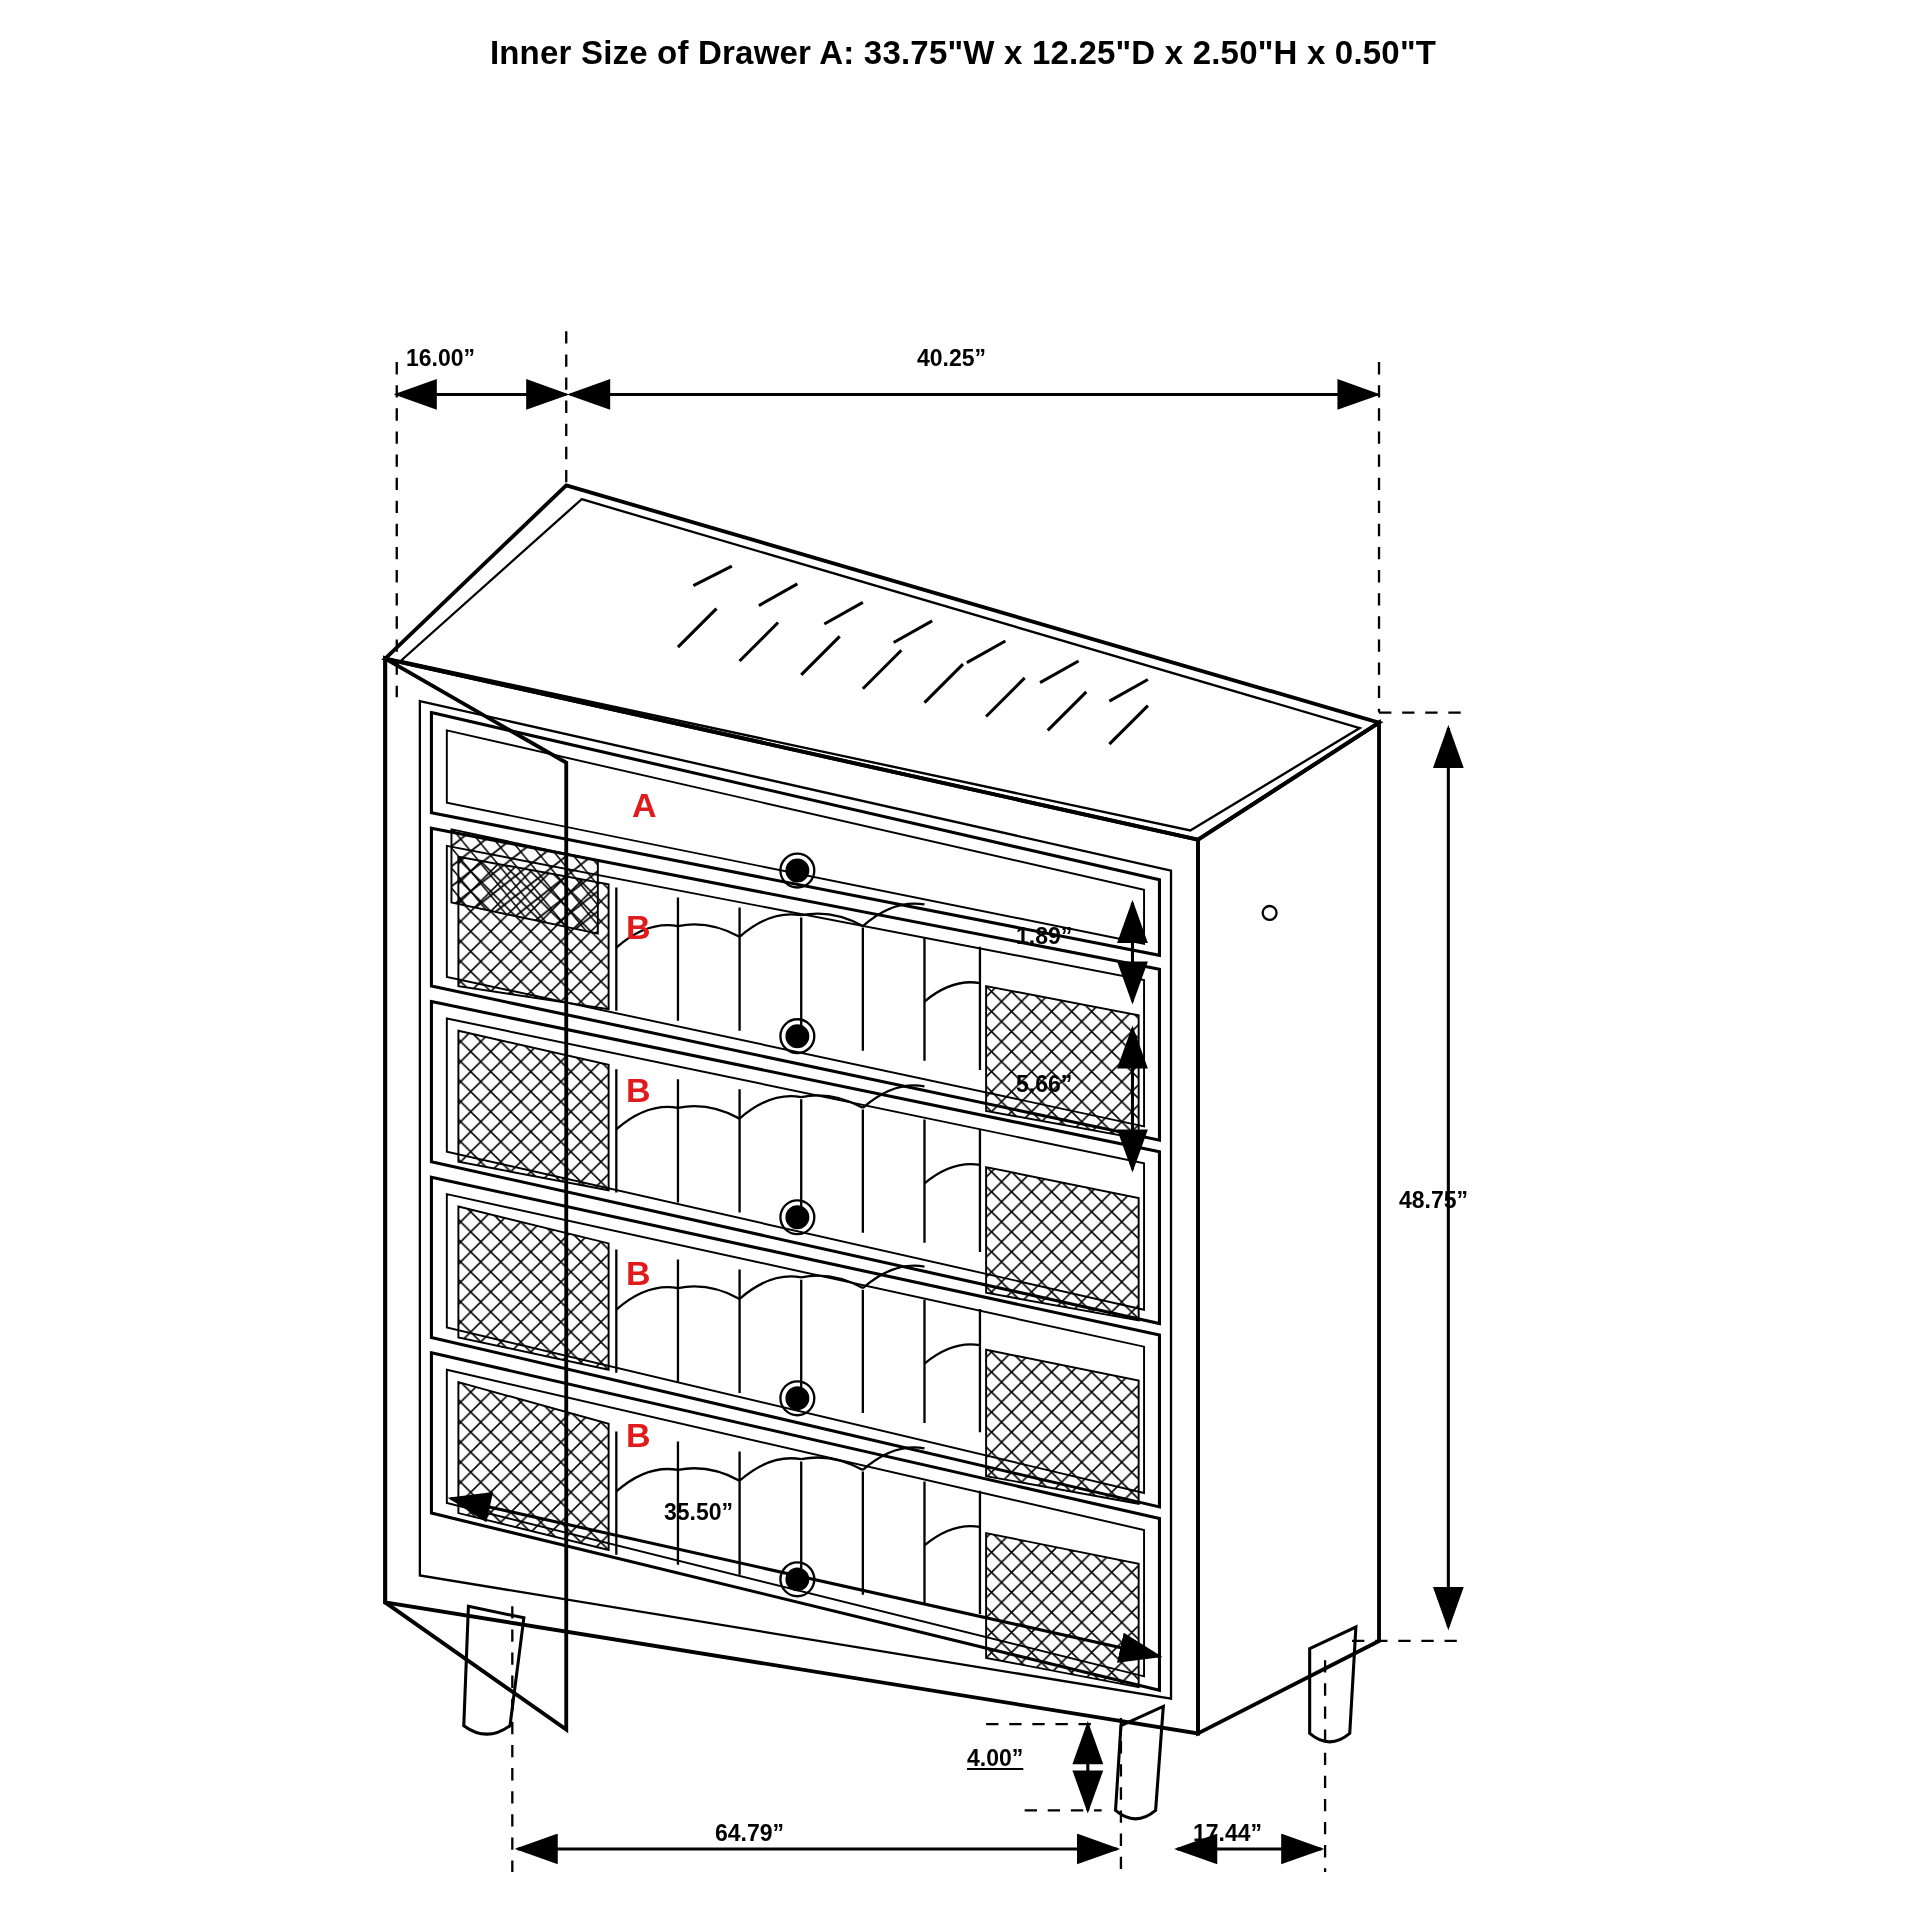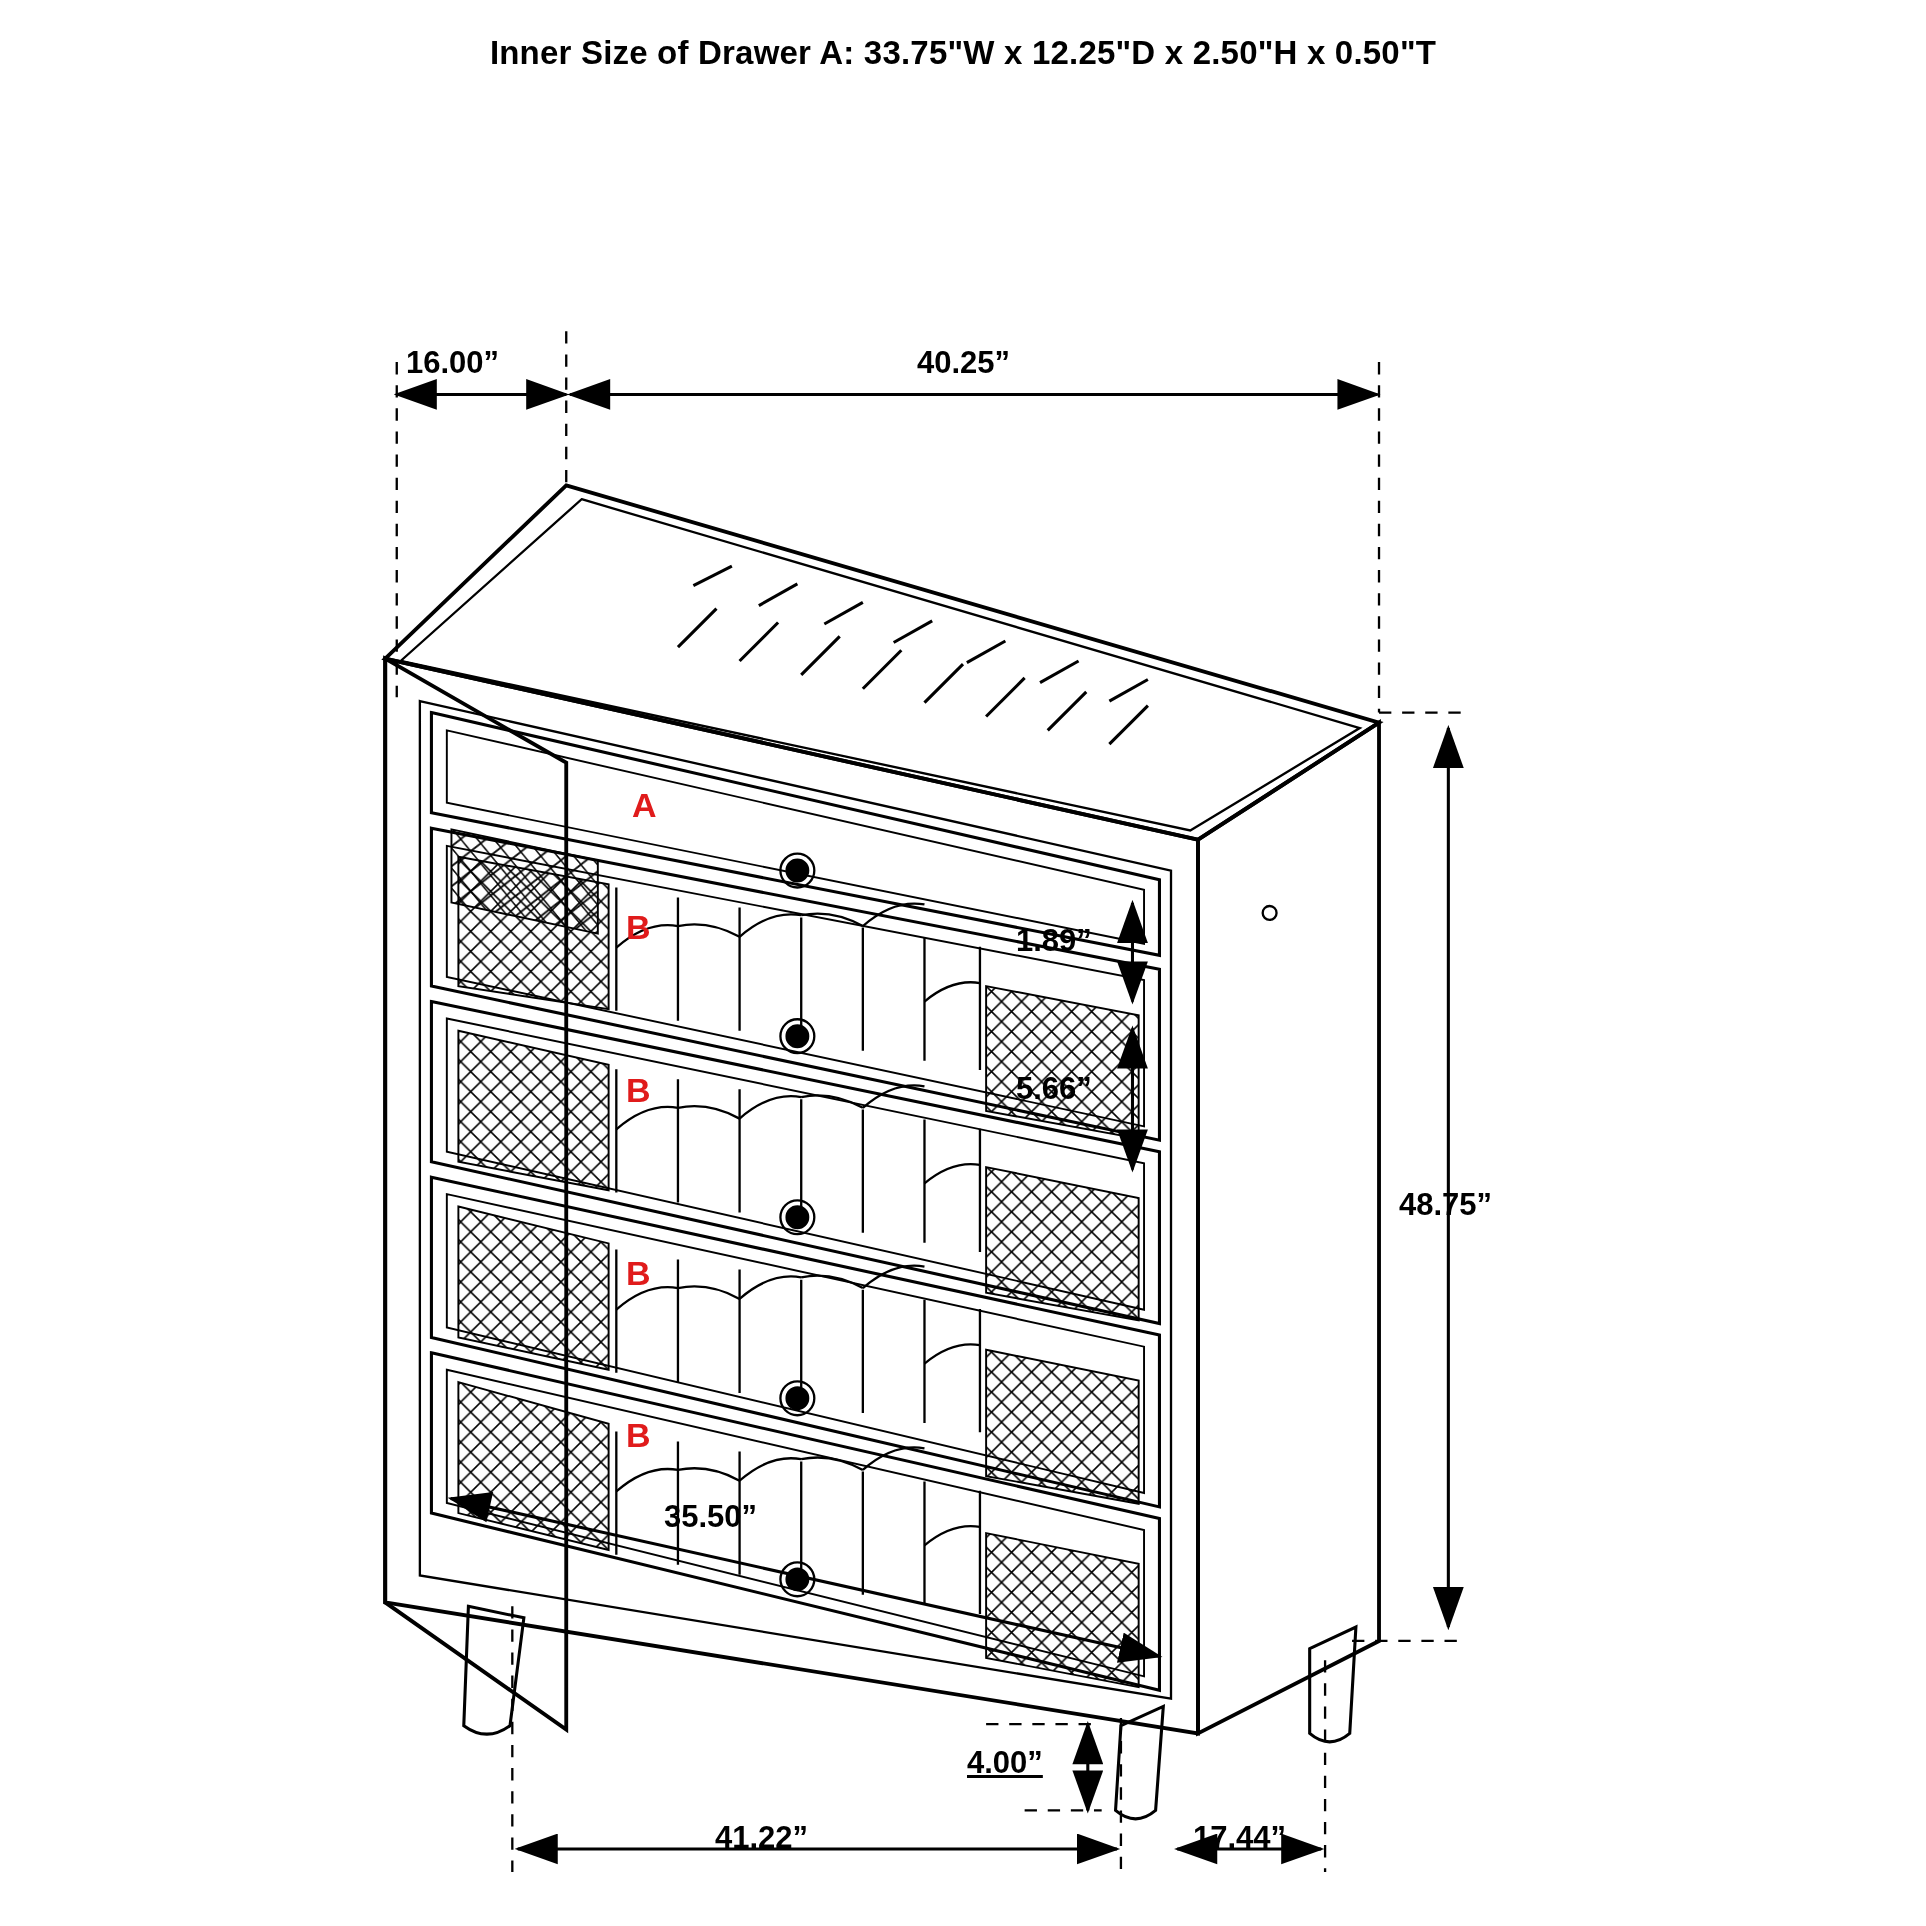--- a/index.html
+++ b/index.html
@@ -2,21 +2,21 @@
 <html style="font-size:12.3px"><head>
 <meta charset="utf-8">
 <style>
   html,body{margin:0;padding:0;background:#ffffff;}
   body{width:1926px;height:1926px;font-family:"Liberation Sans",sans-serif;overflow:hidden;}
   #stage{position:relative;width:1926px;height:1926px;}
   .hdr{position:absolute;left:0;top:0;width:1926px;text-align:center;}
   .hdr .line{font-size:33px;font-weight:bold;color:#000;letter-spacing:0.2px;line-height:1.30;}
   .hdr .l1{margin-top:32px;}
   svg{position:absolute;left:0;top:0;}
-  .dimlabel{position:absolute;font-size:31px;font-weight:bold;color:#000;white-space:nowrap;}
+  .dimlabel{position:absolute;font-size:23px;font-weight:bold;color:#000;white-space:nowrap;}
   .drwlabel{position:absolute;font-size:34px;font-weight:bold;color:#e01b1b;}
 </style>
 </head>
 <body>
 
 <div id="stage">
 
   <div class="hdr">
     <div class="line l1">Inner Size of Drawer A: 33.75"W x 12.25"D x 2.50"H x 0.50"T</div>
   </div>
@@ -163,21 +163,21 @@
     </g>
   </svg>
 
   <div class="dimlabel" style="left:406px; top:345px;">16.00”</div>
   <div class="dimlabel" style="left:917px; top:345px;">40.25”</div>
   <div class="dimlabel" style="left:1016px; top:923px;">1.89”</div>
   <div class="dimlabel" style="left:1016px; top:1071px;">5.66”</div>
   <div class="dimlabel" style="left:1399px; top:1187px;">48.75”</div>
   <div class="dimlabel" style="left:664px; top:1499px;">35.50”</div>
   <div class="dimlabel" style="left:967px; top:1745px;text-decoration:underline;">4.00”</div>
-  <div class="dimlabel" style="left:715px; top:1820px;">41.22”</div>
+  <div class="dimlabel" style="left:715px; top:1820px;">64.79”</div>
   <div class="dimlabel" style="left:1193px; top:1820px;">17.44”</div>
 
   <div class="drwlabel" style="left:632px; top:786px;">A</div>
   <div class="drwlabel" style="left:626px; top:908px;">B</div>
   <div class="drwlabel" style="left:626px; top:1071px;">B</div>
   <div class="drwlabel" style="left:626px; top:1254px;">B</div>
   <div class="drwlabel" style="left:626px; top:1416px;">B</div>
 
 </div>
 

